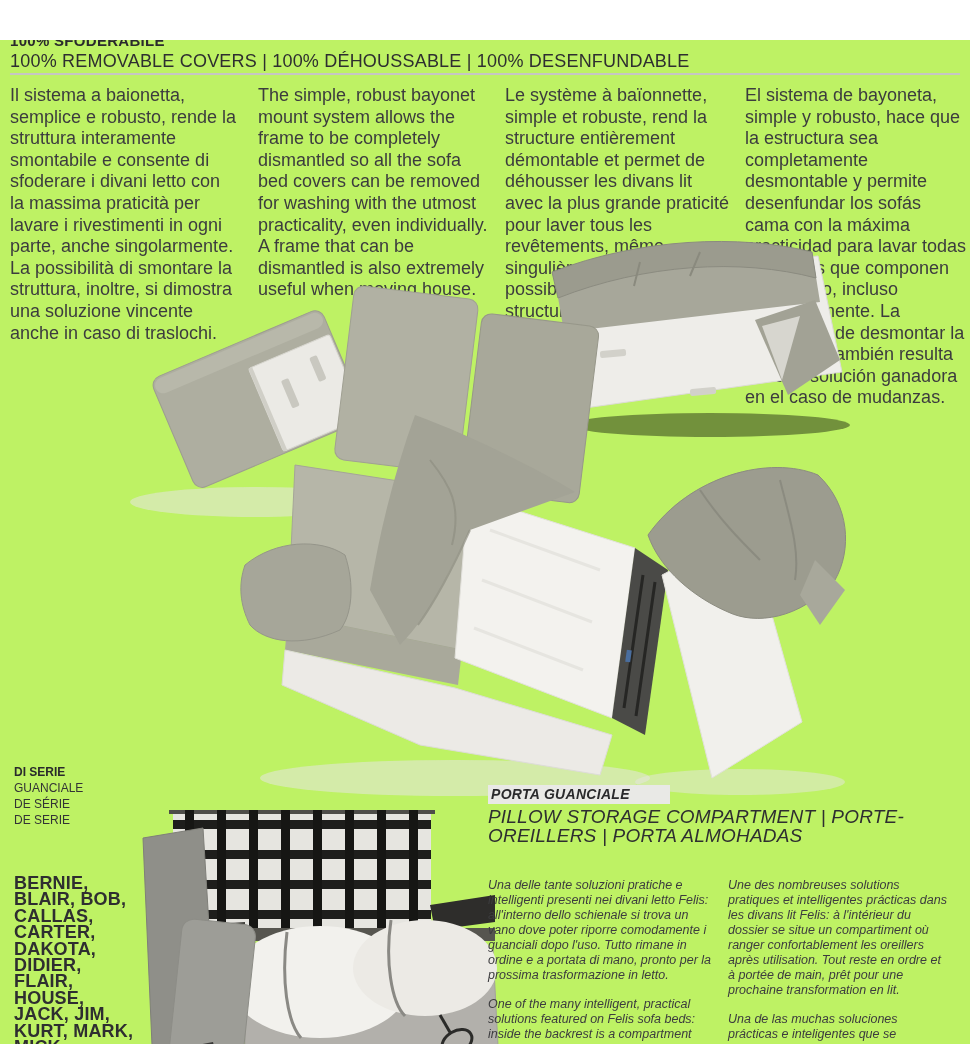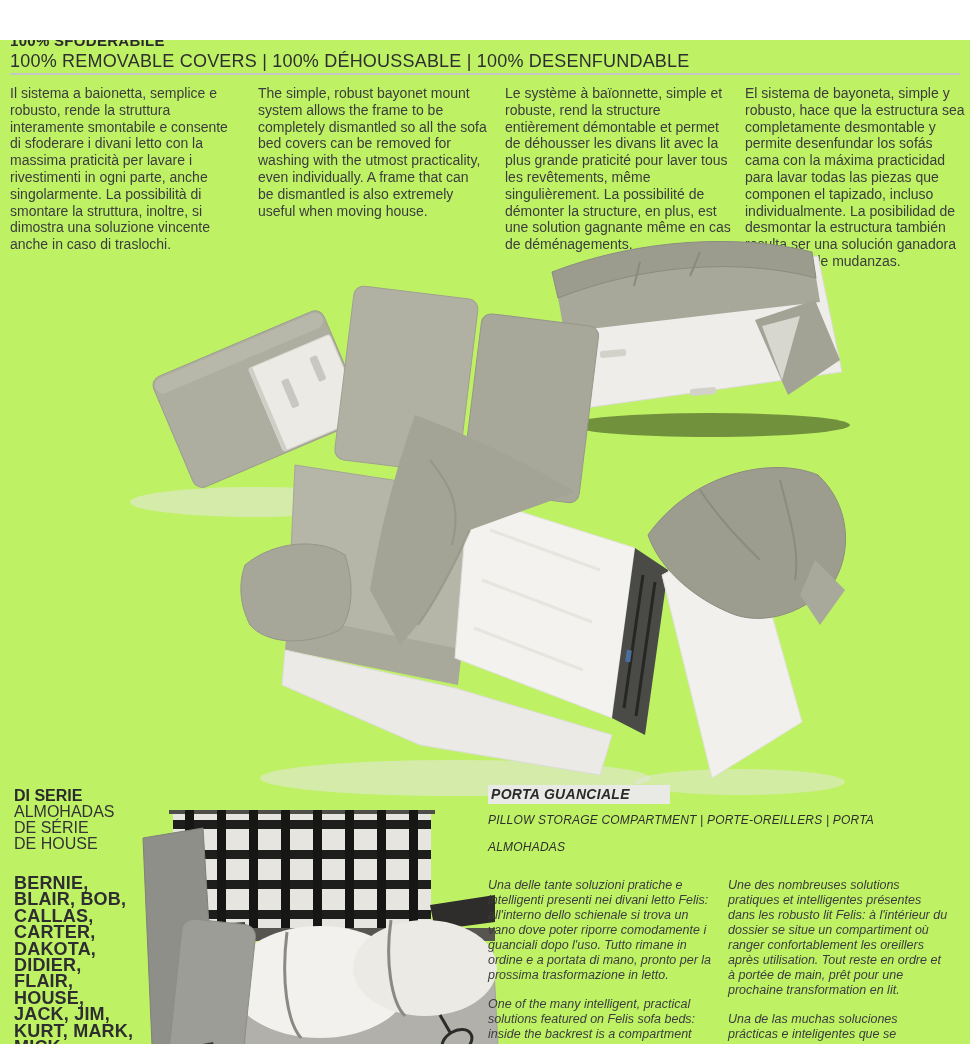--- a/index.html
+++ b/index.html
@@ -7,44 +7,44 @@
     position:relative; width:970px; height:1044px; background:#bef264;
     overflow:hidden; font-family:"Liberation Sans", sans-serif; color:#3c3c3e;margin-top:40px;
   }
   
   .header { position:absolute; top:-8px; left:10px; right:10px; }
   .title-main { font-size:15px; font-weight:bold; color:#2a2a2c; letter-spacing:.3px; }
   .title-sub  { font-size:18px; color:#2e2e30; margin-top:2px; letter-spacing:.2px; }
   .rule { position:absolute; top:33px; left:10px; width:950px; height:2px; background:#c6c6c4; }
 
   
-  .intro-col { position:absolute; top:45px; font-size:14px; line-height:1.2; }
+  .intro-col { position:absolute; top:45px; font-size:18px; line-height:1.2; }
   .intro-col p { margin:0; }
   .col-it { left:10px;  width:228px; }
   .col-en { left:258px; width:230px; }
   .col-fr { left:505px; width:226px; }
   .col-es { left:745px; width:222px; }
 
   
   .main-illustration { position:absolute; top:190px; left:0; width:970px; height:575px; }
 
   
-  .di-serie { position:absolute; top:748px; left:14px; font-size:16px; line-height:16px; color:#333335; }
+  .di-serie { position:absolute; top:724px; left:14px; font-size:12px; line-height:16px; color:#333335; }
   .di-serie .b { font-weight:bold; color:#2a2a2c; }
   .models { position:absolute; top:835px; left:14px; width:128px; font-size:18px;
             line-height:16.4px; color:#2e2e30; font-weight:bold; letter-spacing:.2px; }
 
   
   .mech { position:absolute; top:770px; left:95px; width:405px; height:274px; }
 
   
   .pillow { position:absolute; top:745px; left:488px; width:462px; height:299px;font-style:italic; }
   .pillow-title { display:inline-block; background:#e9e9e6; font-weight:bold; font-size:14px;
                   color:#2a2a2c; padding:1px 40px 2px 3px; letter-spacing:.3px; }
-  .pillow-sub { font-size:12px; line-height:27px; color:#2e2e30; margin-top:3px; width:460px; letter-spacing:.2px; }
+  .pillow-sub { font-size:19px; line-height:19px; color:#2e2e30; margin-top:3px; width:460px; letter-spacing:.2px; }
   .pillow-col { position:absolute; top:93px; font-size:12.5px; line-height:1.2; }
   .pillow-col p { margin:0 0 14px 0; }
   .pcol1 { left:0;    width:228px; }
   .pcol2 { left:240px; width:222px; }
 </style>
 </head>
 <body>
 
 <div class="page">
 
@@ -118,23 +118,23 @@
         <polygon points="662,345 748,300 802,492 712,548" fill="#f1f0ec" stroke="#e1e0db" stroke-width="1"></polygon>
         <path d="M648,305 C690,245 770,225 818,245 C850,275 852,320 835,350 C800,390 755,395 728,382 C695,368 660,340 648,305 Z" fill="#9c9c8f" stroke="#8c8c81" stroke-width="1"></path>
         <path d="M700,260 C720,290 740,310 760,330 M780,250 C790,290 800,320 795,350" stroke="#87877c" stroke-width="2" fill="none" opacity="0.8"></path>
         <polygon points="815,330 845,360 820,395 800,365" fill="#a8a89b"></polygon>
       </g>
     </svg>
   </div>
 
   <div class="di-serie">
     <div class="b">DI SERIE</div>
-    <div>ALMOHADAS</div>
+    <div>GUANCIALE</div>
     <div>DE SÉRIE</div>
-    <div>DE HOUSE</div>
+    <div>DE SERIE</div>
   </div>
 
   <div class="models">BERNIE, BLAIR, BOB, CALLAS, CARTER, DAKOTA, DIDIER, FLAIR, HOUSE, JACK, JIM, KURT, MARK, MICK, MOSLEY, STEVE, TANGO, TOM, TRUMAN, XAVIER</div>
 
   <div class="mech">
     <svg width="405" height="274" viewBox="0 0 405 274" xmlns="http://www.w3.org/2000/svg">
 
       <g>
         <rect x="78" y="0" width="258" height="118" fill="#e6e5e0"></rect>
         <rect x="74" y="0" width="266" height="4" fill="#4e4d49"></rect>
@@ -187,18 +187,18 @@
   </div>
 
   <div class="pillow">
     <div class="pillow-title">PORTA GUANCIALE</div>
     <div class="pillow-sub">PILLOW STORAGE COMPARTMENT | PORTE-OREILLERS | PORTA ALMOHADAS</div>
     <div class="pillow-col pcol1">
       <p>Una delle tante soluzioni pratiche e intelligenti presenti nei divani letto Felis: all'interno dello schienale si trova un vano dove poter riporre comodamente i guanciali dopo l'uso. Tutto rimane in ordine e a portata di mano, pronto per la prossima trasformazione in letto.</p>
       <p>One of the many intelligent, practical solutions featured on Felis sofa beds: inside the backrest is a compartment where pillows can conveniently be stored away after use. Everything is kept neat, tidy and close to hand, ready for the next conversion to a bed.</p>
     </div>
     <div class="pillow-col pcol2">
-      <p>Une des nombreuses solutions pratiques et intelligentes présentes dans les robusto lit Felis: à l'intérieur du dossier se situe un compartiment où ranger confortablement les oreillers après utilisation. Tout reste en ordre et à portée de main, prêt pour une prochaine transformation en lit.</p>
+      <p>Une des nombreuses solutions pratiques et intelligentes prácticas dans les divans lit Felis: à l'intérieur du dossier se situe un compartiment où ranger confortablement les oreillers après utilisation. Tout reste en ordre et à portée de main, prêt pour une prochaine transformation en lit.</p>
       <p>Una de las muchas soluciones prácticas e inteligentes que se encuentran en los sofás cama Felis: en el interior del respaldo hay un compartimento donde se pueden guardar cómodamente las almohadas después del uso. Todo queda ordenado y a mano, listo para la próxima conversión a cama.</p>
     </div>
   </div>
 
 </div>
 
 </body></html>

